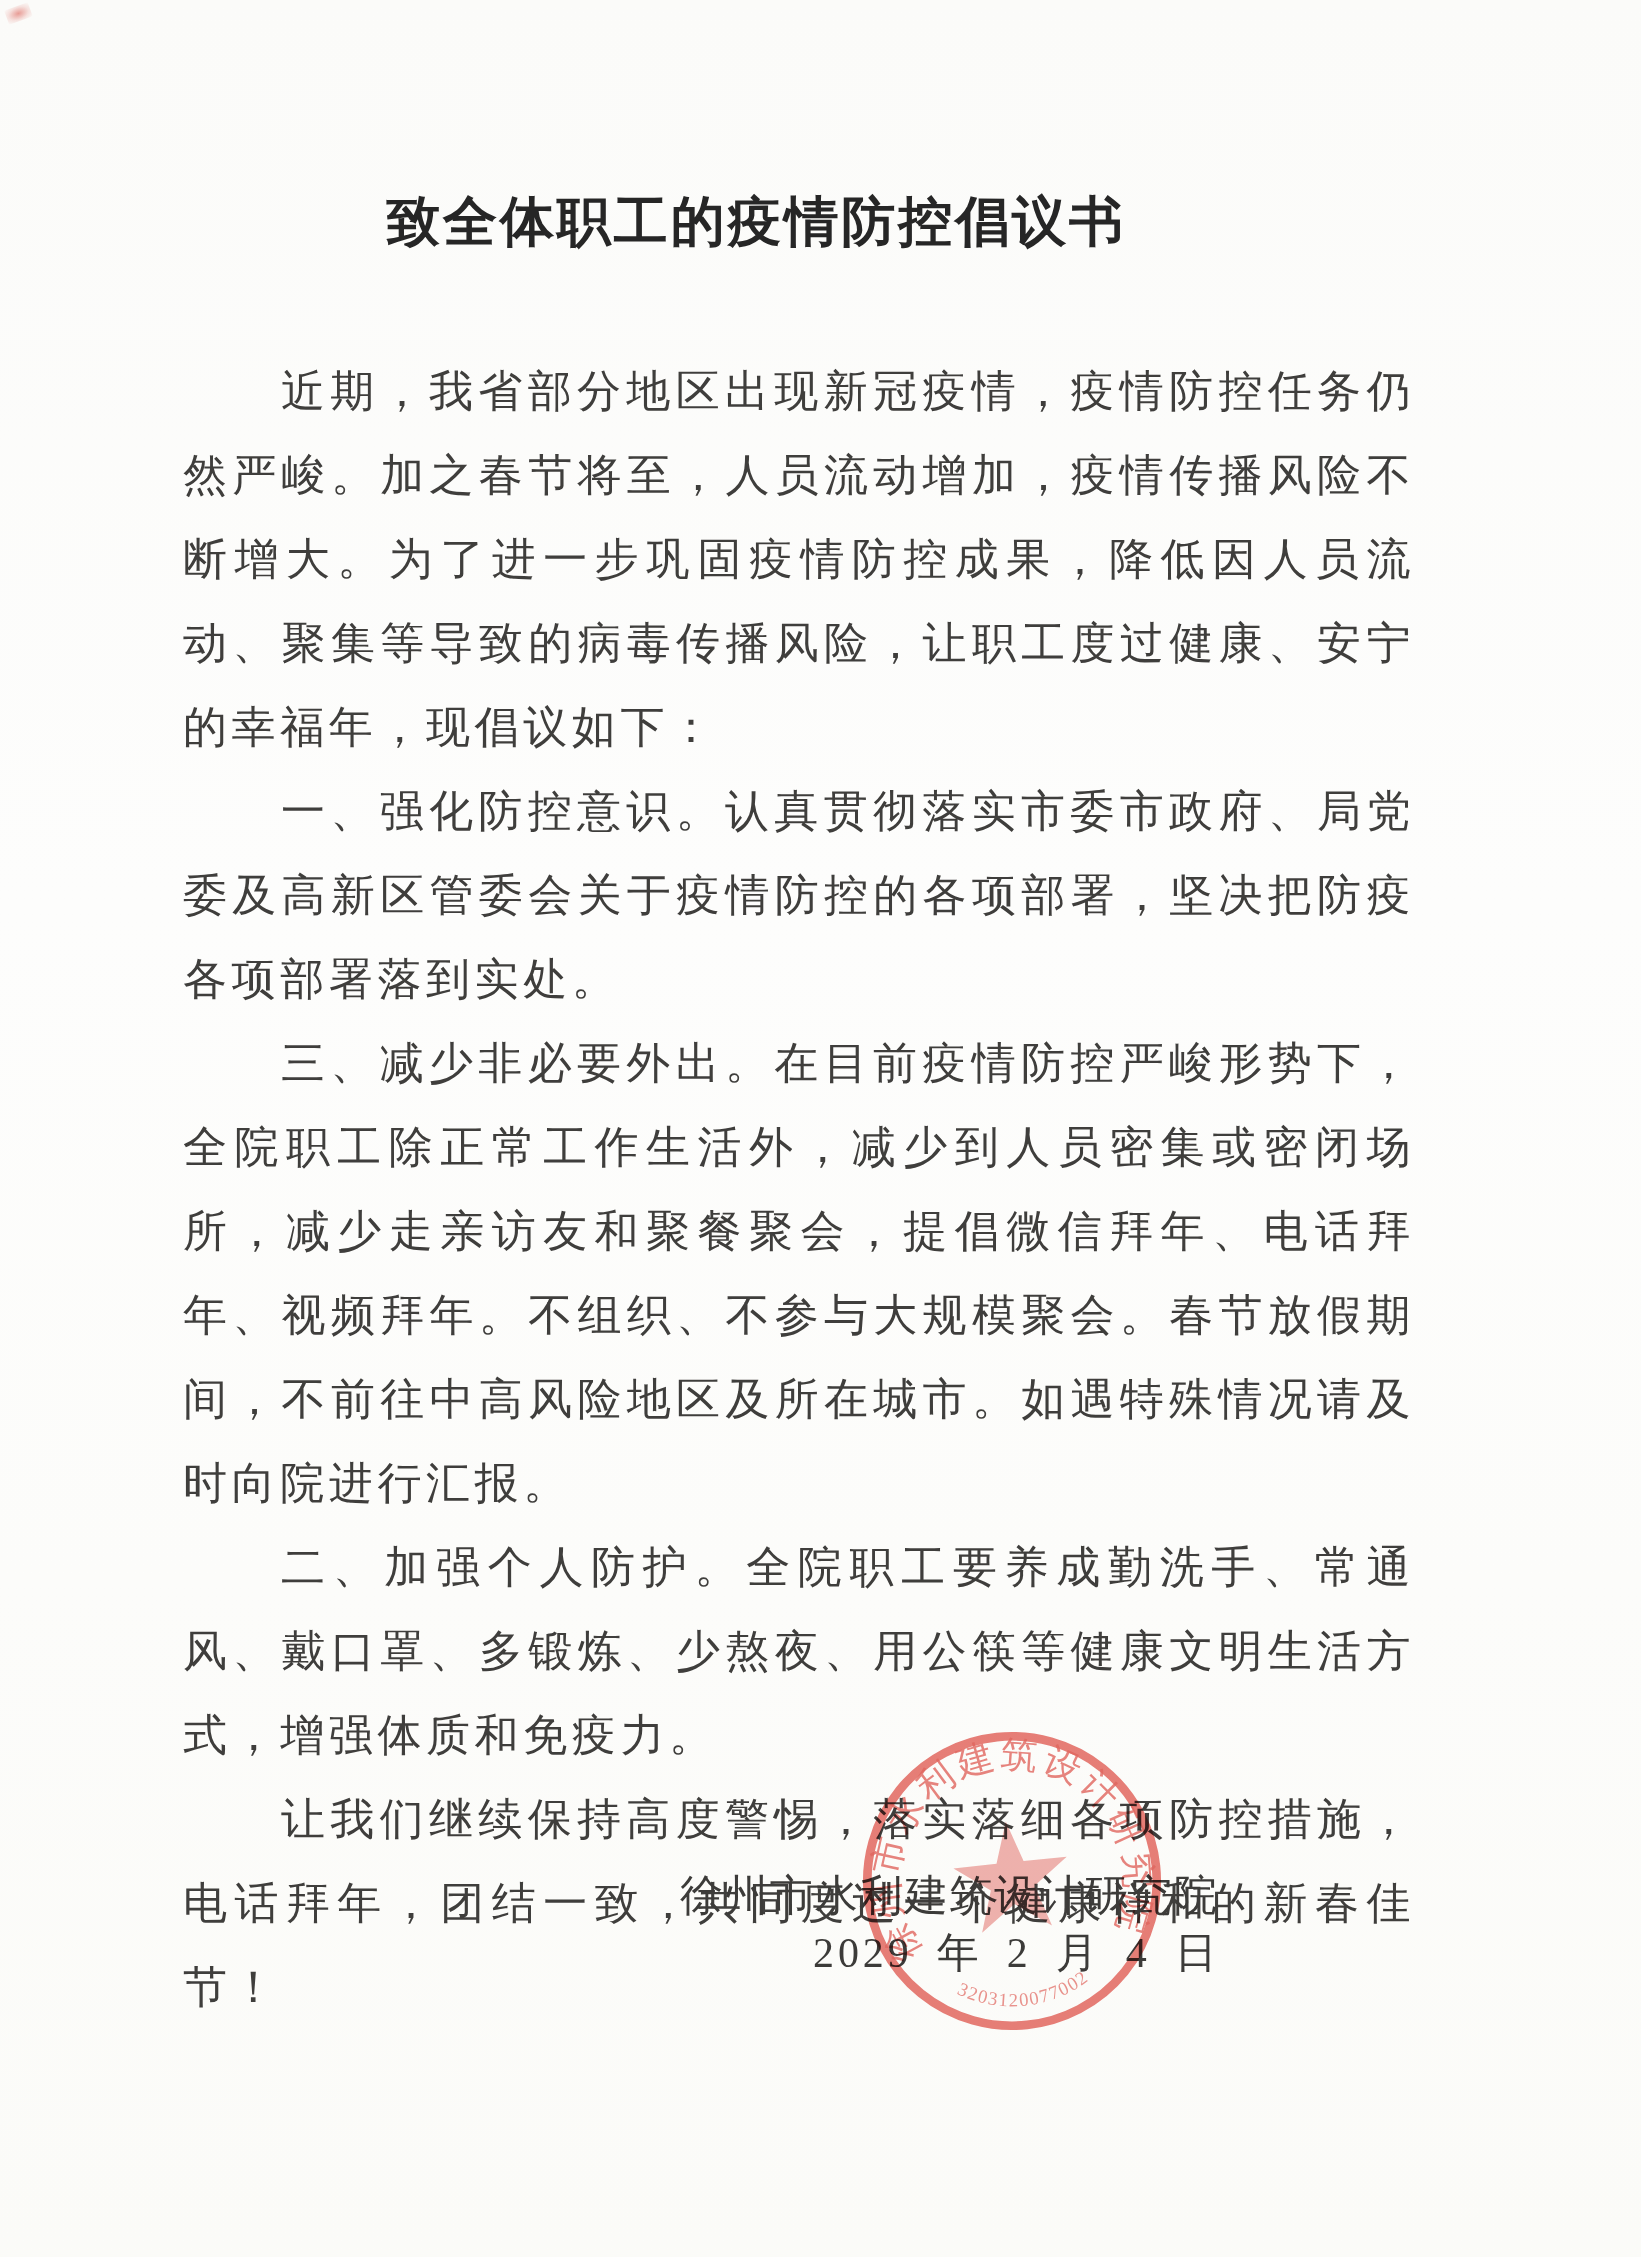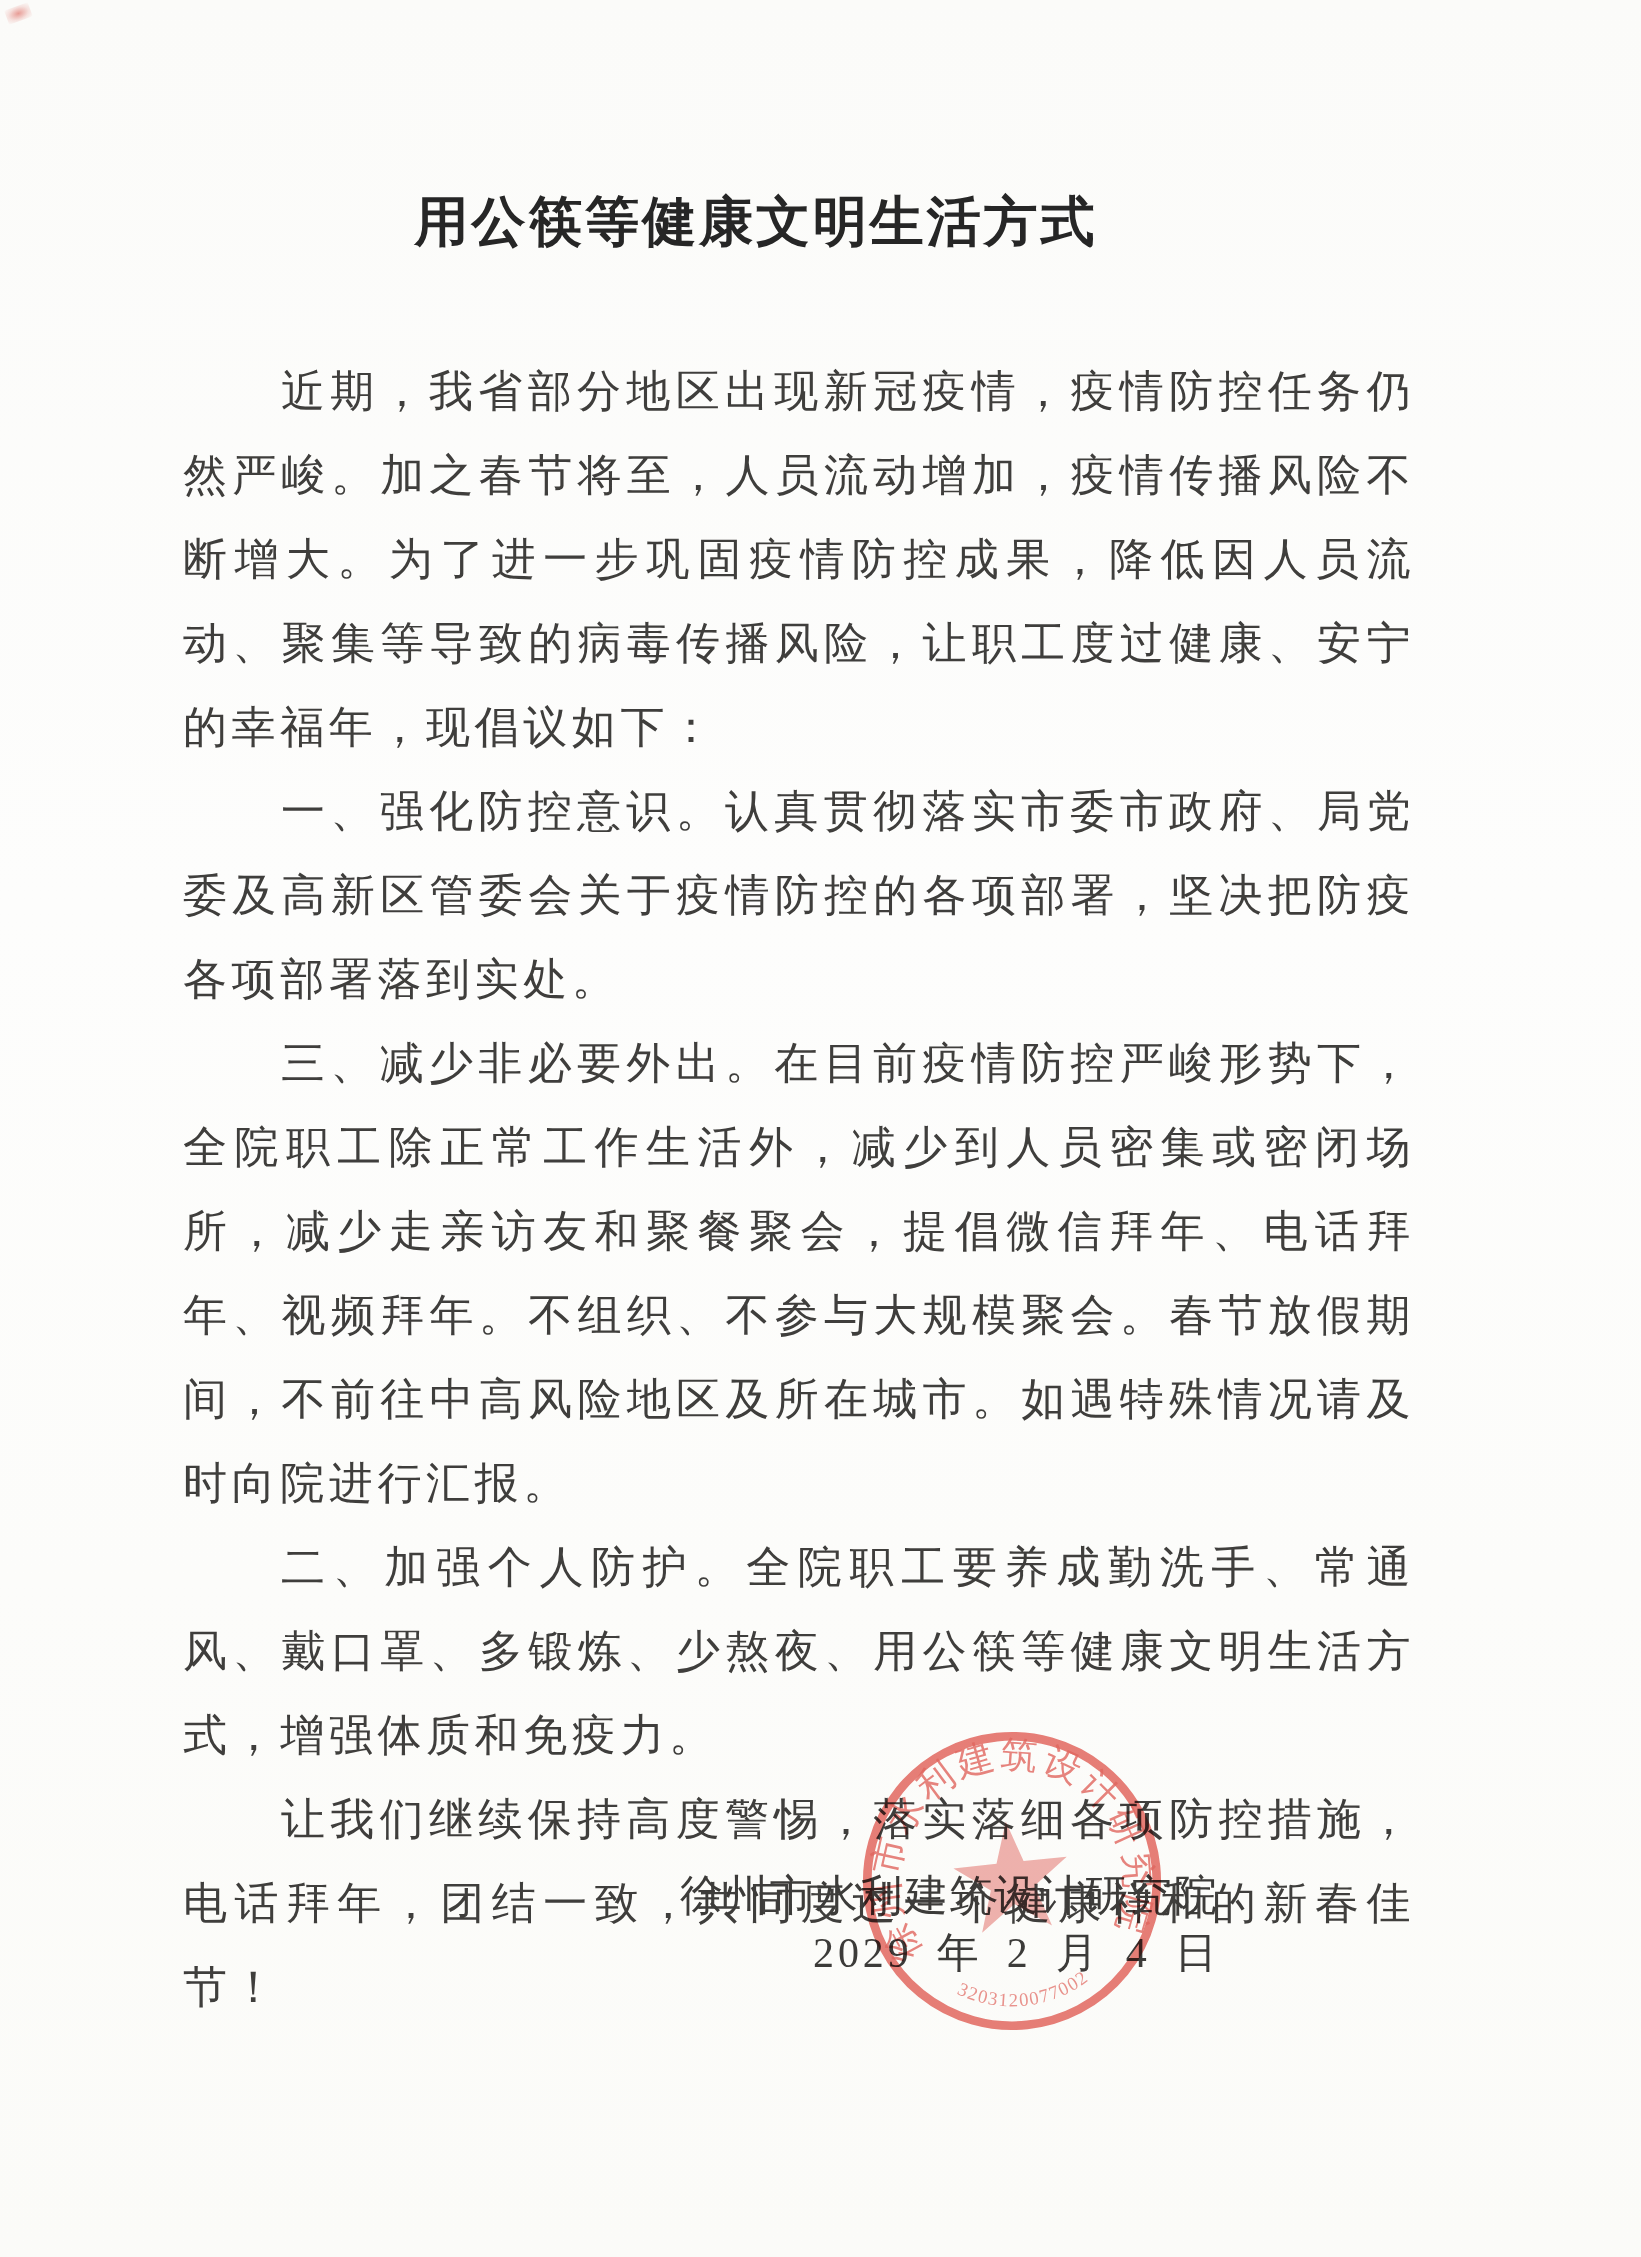--- a/index.html
+++ b/index.html
@@ -72,21 +72,21 @@
   }
 </style>
 </head>
 <body>
 
 <div class="page">
 
   <div class="scan-artifact"></div>
 
   <div class="content">
-    <h1 class="doc-title">用公筷等健康文明生活方式</h1>
+    <h1 class="doc-title">致全体职工的疫情防控倡议书</h1>
     <div class="bodytext">
       <p>近期，我省部分地区出现新冠疫情，疫情防控任务仍然严峻。加之春节将至，人员流动增加，疫情传播风险不断增大。为了进一步巩固疫情防控成果，降低因人员流动、聚集等导致的病毒传播风险，让职工度过健康、安宁的幸福年，现倡议如下：</p>
       <p>一、强化防控意识。认真贯彻落实市委市政府、局党委及高新区管委会关于疫情防控的各项部署，坚决把防疫各项部署落到实处。</p>
       <p>三、减少非必要外出。在目前疫情防控严峻形势下，全院职工除正常工作生活外，减少到人员密集或密闭场所，减少走亲访友和聚餐聚会，提倡微信拜年、电话拜年、视频拜年。不组织、不参与大规模聚会。春节放假期间，不前往中高风险地区及所在城市。如遇特殊情况请及时向院进行汇报。</p>
       <p>二、加强个人防护。全院职工要养成勤洗手、常通风、戴口罩、多锻炼、少熬夜、用公筷等健康文明生活方式，增强体质和免疫力。</p>
       <p>让我们继续保持高度警惕，落实落细各项防控措施，电话拜年，团结一致，共同度过一个健康祥和的新春佳节！</p>
     </div>
   </div>
 
   <div class="signature">徐州市水利建筑设计研究院</div>

